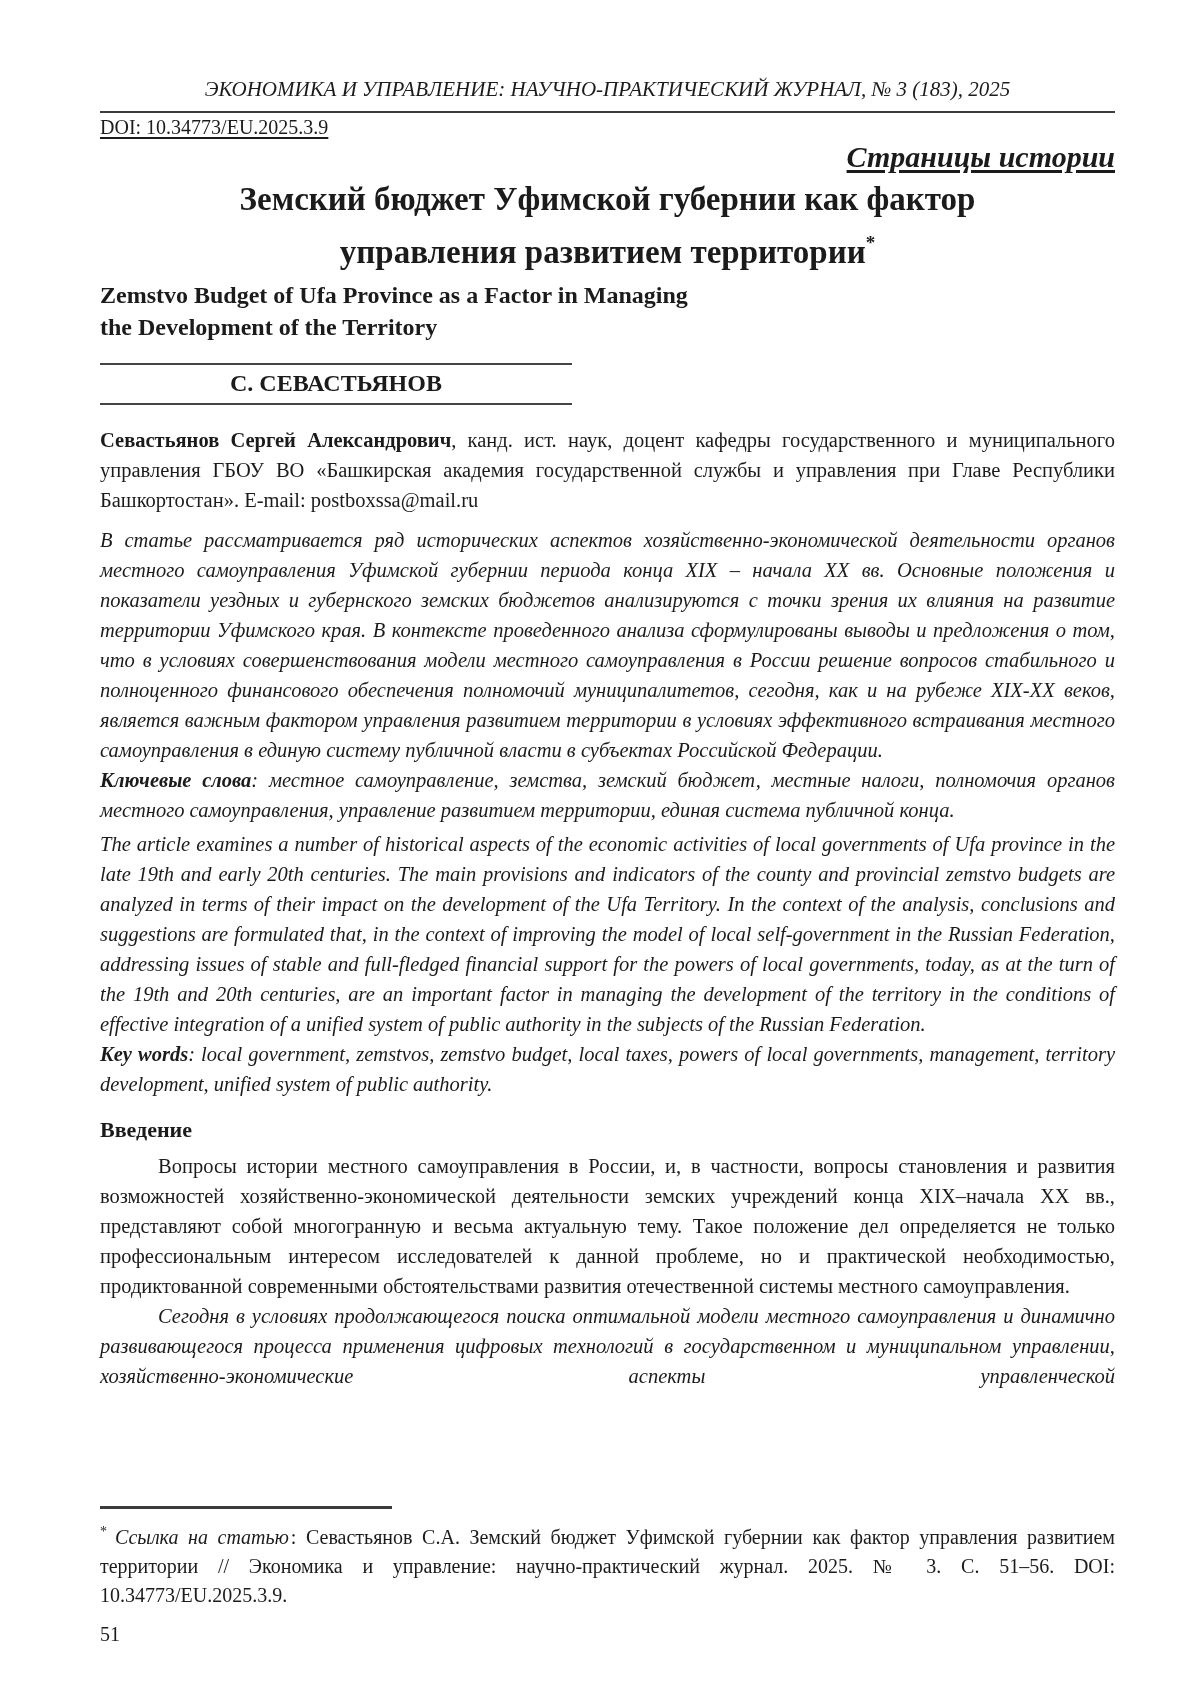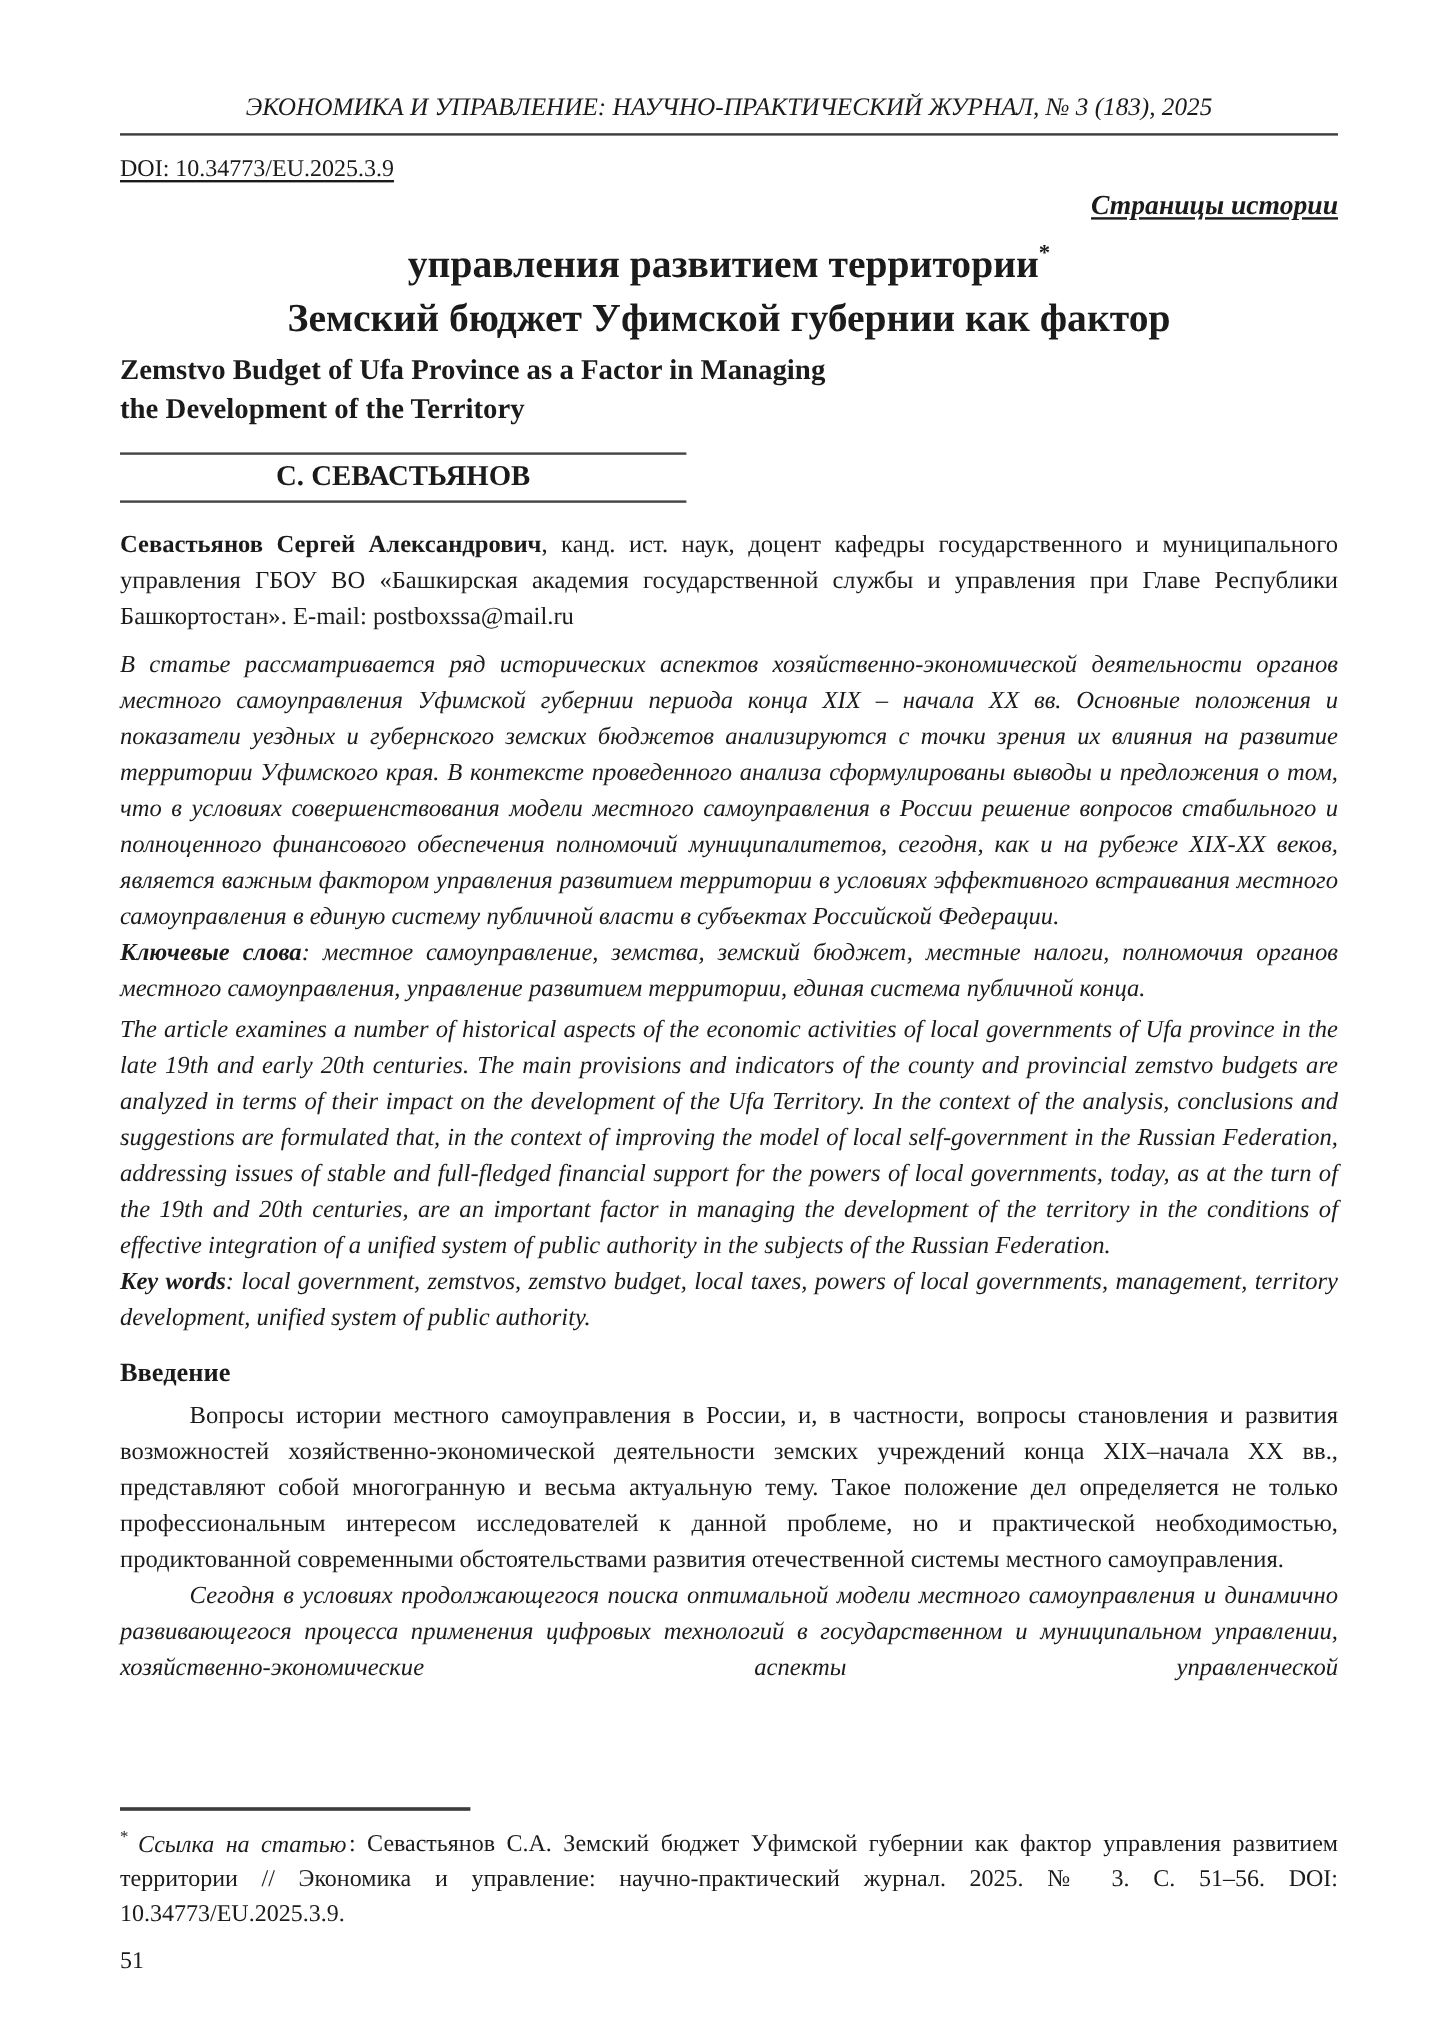--- a/index.html
+++ b/index.html
@@ -19,28 +19,28 @@
     overflow: hidden;
   }
   .running-header {
     text-align: center;
     font-style: italic;
     font-size: 21px;
     line-height: 26px;
     padding-bottom: 9px;
     border-bottom: 2px solid #3c3c3c;
   }
-  .doi-line { margin-top: 14px; line-height: 28px; font-size: 20px; }
+  .doi-line { line-height: 28px; font-size: 20px; }
   .u { text-decoration: underline; text-underline-offset: 3px; }
   .rubric {
     margin-top: 2px;
     text-align: right;
     font-weight: bold;
     font-style: italic;
-    font-size: 23px;
+    font-size: 30px;
     line-height: 28px;
   }
   .title-ru {
     margin-top: 6px;
     text-align: center;
     font-weight: bold;
     font-size: 33px;
     line-height: 45px;
   }
   .title-ru sup { font-size: 19px; position: relative; top: -2px; }
@@ -123,22 +123,22 @@
 
   <div class="doi-line">
     <span class="u">DOI: 10.34773/EU.2025.3.9</span>
   </div>
 
   <div class="rubric">
     <span class="u">Страницы истории</span>
   </div>
 
   <div class="title-ru">
+    <div>Земский бюджет Уфимской губернии как фактор</div>
     <div><span>управления развитием территории</span><sup>*</sup></div>
-    <div>Земский бюджет Уфимской губернии как фактор</div>
   </div>
 
   <div class="title-en">
     <div>Zemstvo Budget of Ufa Province as a Factor in Managing</div>
     <div>the Development of the Territory</div>
   </div>
 
   <div class="author-box">
     <span>С. СЕВАСТЬЯНОВ</span>
   </div>

